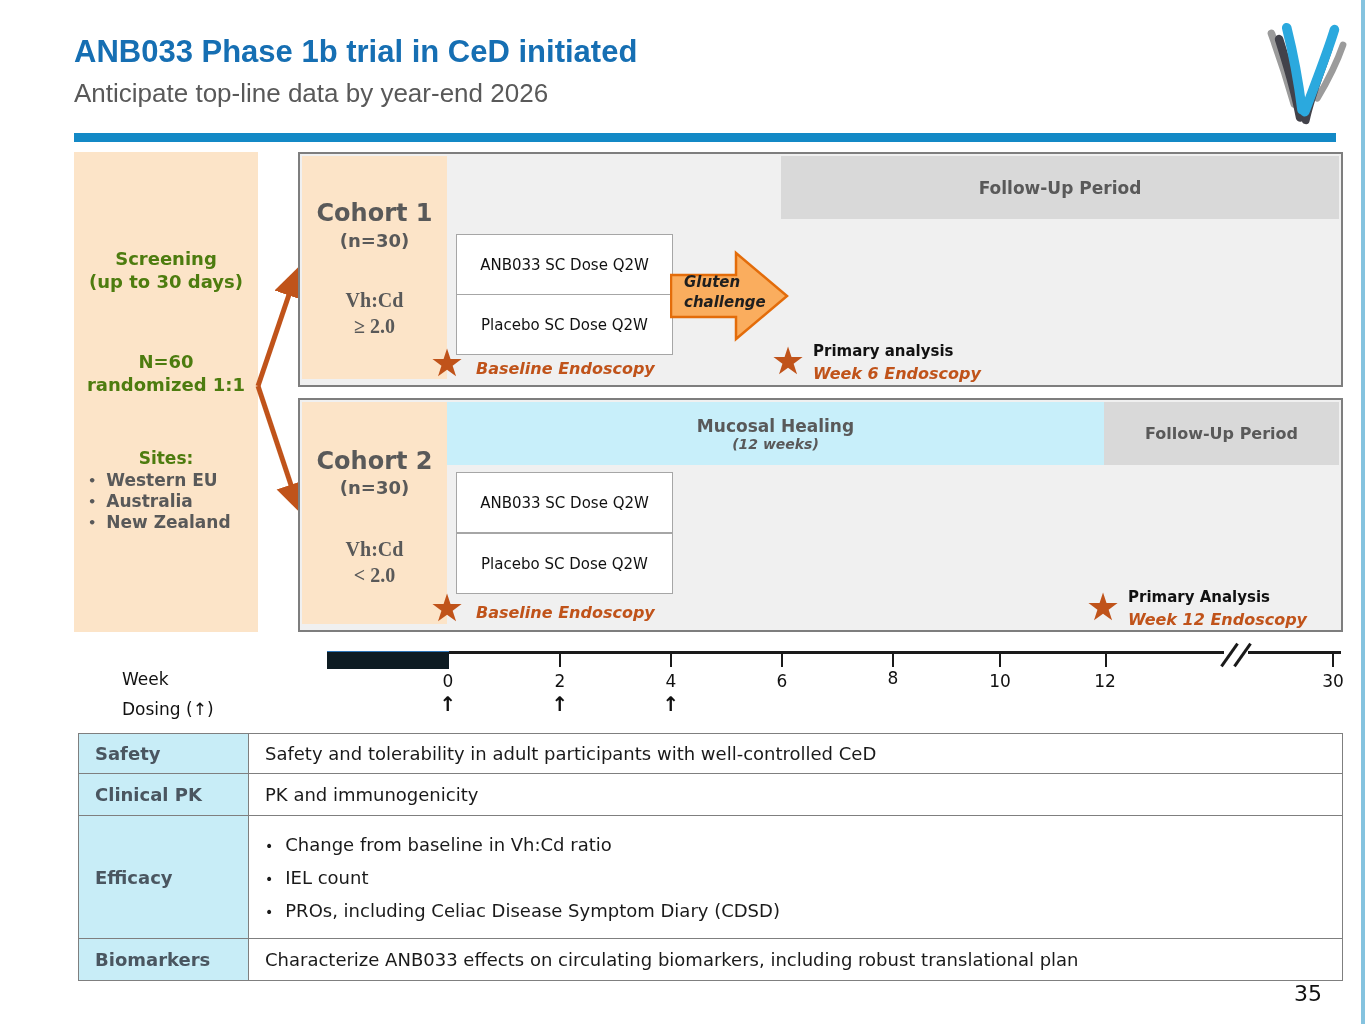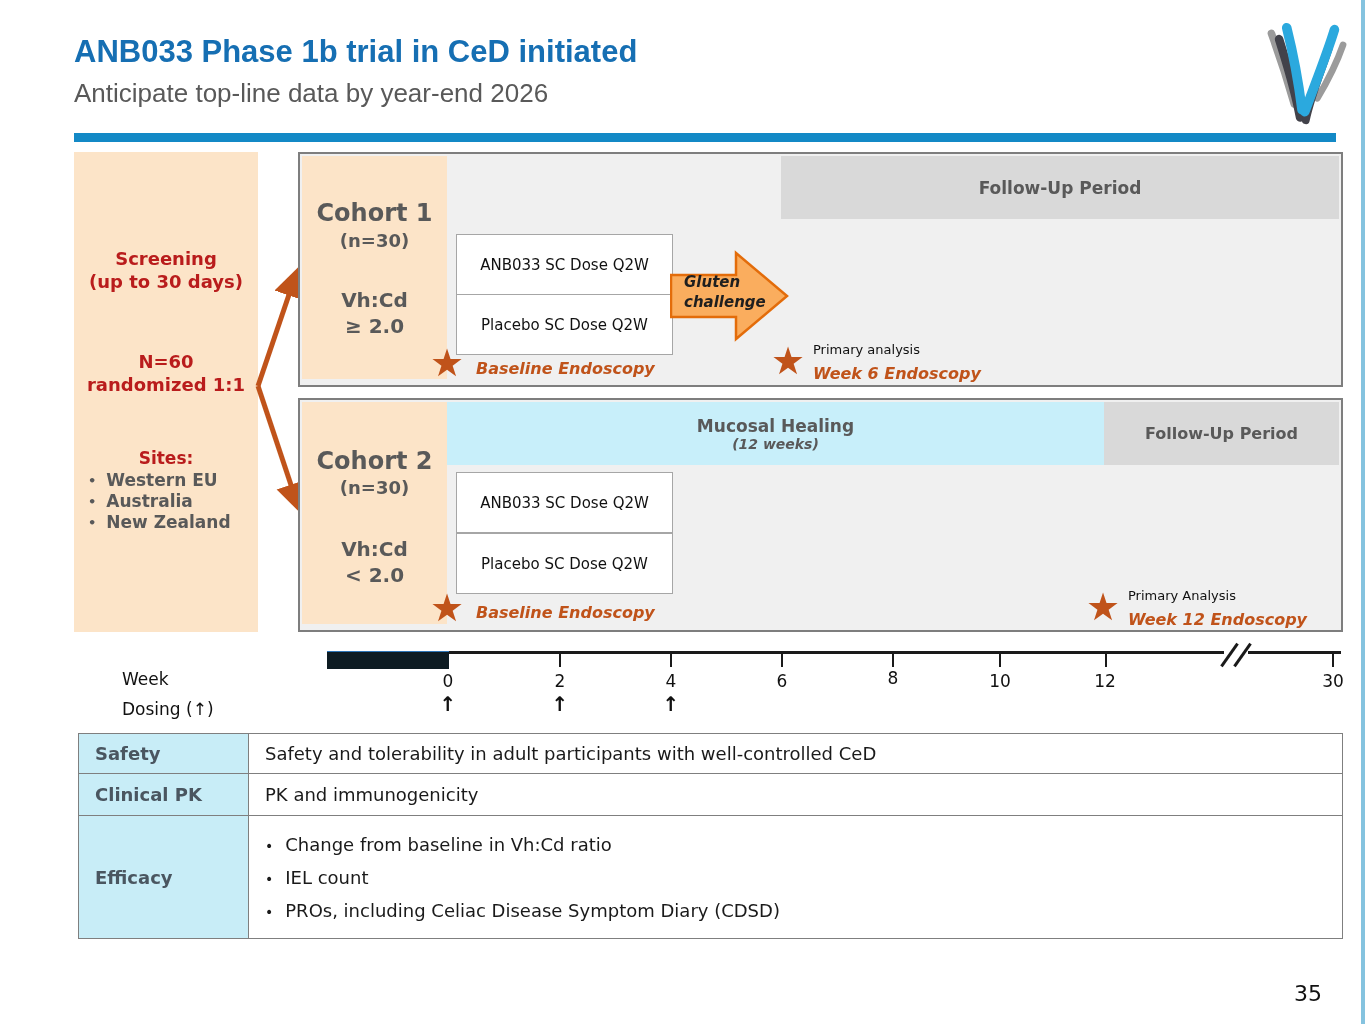--- a/index.html
+++ b/index.html
@@ -13,48 +13,48 @@
     font-size:31px; font-weight:bold; color:#166FB3; letter-spacing:0px;}
   .subtitle{left:38px; top:78px; font-family:"Liberation Sans", sans-serif;
     font-size:26px; color:#595959;}
   .divider{left:38px; top:133px; width:1262px; height:9px; background:#1389C6;}
   
   .stripe1{left:1325px; top:0; width:11px; height:1024px; background:#85C3DF;}
   .stripe2{left:1336px; top:0; width:12px; height:1024px; background:#138AC6;}
   .stripe3{left:1348px; top:0; width:17px; height:1024px; background:#F6CC9E;}
   
   .screen-box{left:38px; top:152px; width:184px; height:480px; background:#FCE4C8;}
-  .scr-block{width:184px; text-align:center; font-weight:bold; font-size:18px; line-height:23px; color:#b91c1c;}
+  .scr-block{width:184px; text-align:center; font-weight:bold; font-size:18px; line-height:23px; color:#4d7c0f;}
   .sites-list{left:52px; top:470px; width:165px; font-weight:bold; font-size:17px; line-height:21px; color:#595959; text-align:left;}
   .sites-list .li{display:flex; gap:10px; margin-bottom:0px;}
   .sites-list .li .b{font-size:13px; line-height:21px;}
   
   .panel{background:#F0F0F0; border:2px solid #7E7E7E;}
   .panel1{left:262px; top:152px; width:1041px; height:231px;}
   .panel2{left:262px; top:398px; width:1041px; height:230px;}
   .peach{background:#FCE4C8;}
   .c-peach1{left:266px; top:156px; width:145px; height:223px;}
   .c-peach2{left:266px; top:402px; width:145px; height:222px;}
   .c-name{width:145px; text-align:center; font-size:24px; font-weight:bold; color:#595959;}
   .c-n{width:145px; text-align:center; font-size:18px; font-weight:bold; color:#595959;}
-  .c-crit{width:145px; text-align:center; font-size:20px; font-weight:bold; color:#595959; line-height:26px;}
+  .c-crit{width:145px; text-align:center; font-size:20px; font-weight:bold; color:#595959; line-height:26px;font-family:Liberation Serif, serif;}
   .hdr{display:flex; flex-direction:column; align-items:center; justify-content:center; font-weight:bold; color:#595959;}
   .hdr-blue{background:#C8EFFA;}
   .hdr-gray{background:#D9D9D9;}
   .hdr .l1{font-size:16px; line-height:20px;}
   .hdr .dur{font-size:14px; font-style:italic;}
   .c1-blue{left:411px; top:156px; width:334px; height:63px;}
   .c1-gray{left:745px; top:156px; width:558px; height:63px; font-size:17px;}
   .c2-blue{left:411px; top:402px; width:657px; height:63px;}
   .c2-gray{left:1068px; top:402px; width:235px; height:63px; font-size:16px;}
   .arm{left:420px; width:215px; height:59px; background:#ffffff; border:1px solid #A6A6A6;
        display:flex; align-items:center; justify-content:center; font-size:15px; color:#111111;}
   .star{font-size:38px; color:#C0531A; line-height:38px;}
   .endo{font-size:16px; font-weight:bold; font-style:italic; color:#C0531A; white-space:nowrap;}
-  .primary{font-size:13px; font-weight:normal; color:#111111; white-space:nowrap;}
+  .primary{font-size:15px; font-weight:bold; color:#111111; white-space:nowrap;}
   .gluten-text{left:648px; top:272px; width:90px; font-size:15px; font-weight:bold; font-style:italic;
        color:#1F1F1F; line-height:20px;}
   
   .axis-label{font-size:17px; color:#111111;}
   .axis-line{top:651px; height:3px; background:#1A1A1A;}
   .black-bar{left:291px; top:651px; width:122px; height:17px; background:#0D1B22; border-top:1px solid #2E75B6;}
   .tick{top:653px; width:2px; height:14px; background:#1A1A1A;}
   .tick-label{top:671px; width:44px; text-align:center; font-size:17px; color:#111111;}
   .dose-arrow{top:692px; width:44px; text-align:center; font-size:20px; font-weight:bold; color:#111111;}
   .brk{top:641px; width:3px; height:28px; background:#1A1A1A; transform:rotate(35deg);}
@@ -236,17 +236,21 @@
         <div class="bullet-line">
           <span class="b">•</span>
           <span>IEL count</span>
           </div>
         <div class="bullet-line">
           <span class="b">•</span>
           <span>PROs, including Celiac Disease Symptom Diary (CDSD)</span>
           </div>
       </div>
     </div>
+    <div class="obj-row h41">
+      <div class="obj-label">Biomarkers</div>
+      <div class="obj-content">Characterize ANB033 effects on circulating biomarkers, including robust translational plan</div>
+    </div>
   </div>
 
   <div class="abs page-num">35</div>
 
 </div>
 
 </body></html>

